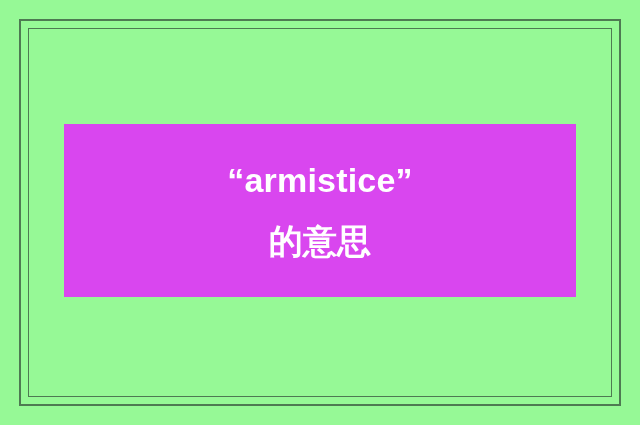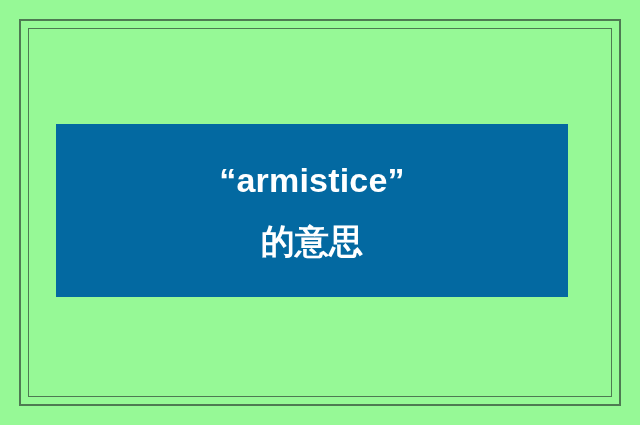--- a/index.html
+++ b/index.html
@@ -42,25 +42,25 @@
     width: 584px;
     height: 369px;
     border: 1px solid #4e7a52;
     box-sizing: border-box;
     pointer-events: none;
   }
 
   
   #plate {
     position: absolute;
-    left: 56px;
+    left: 64px;
     top: 124px;
     width: 512px;
     height: 173px;
-    background: #0369a1;
+    background: #d946ef;
     box-sizing: border-box;
     display: flex;
     align-items: center;
     justify-content: center;
   }
 
   #headline {
     color: #ffffff;
     font-weight: bold;
     font-size: 34px;

